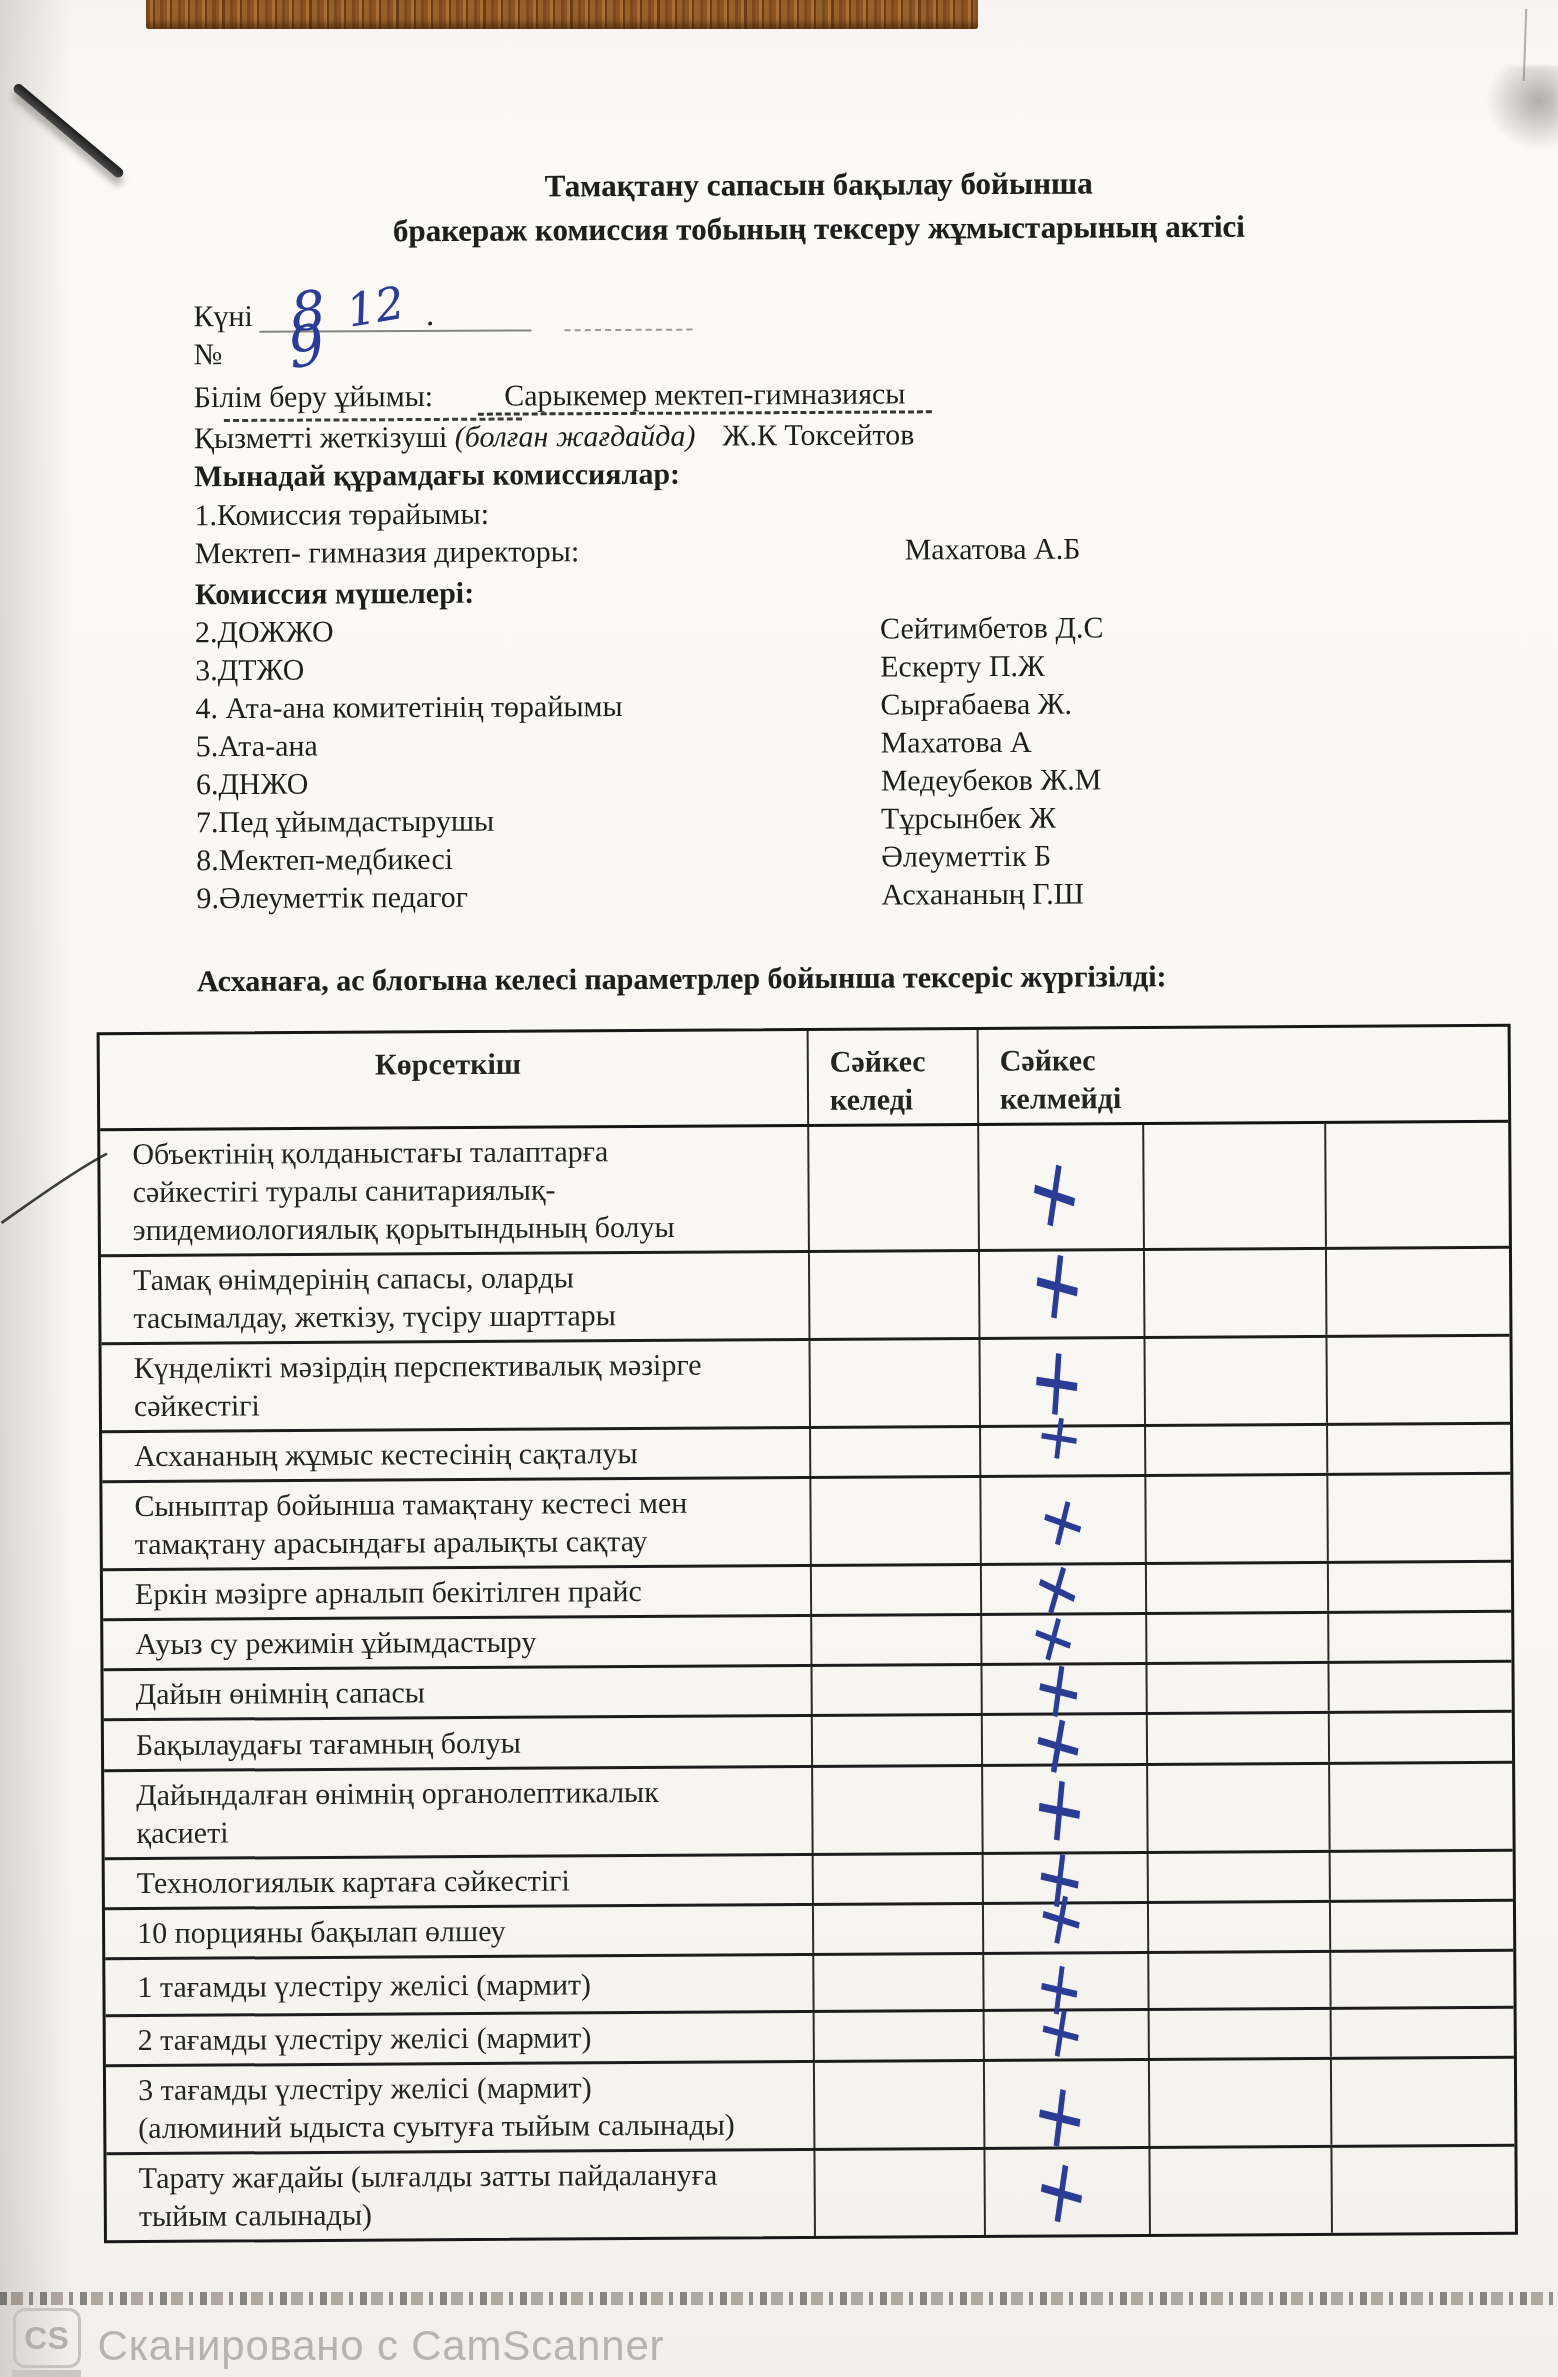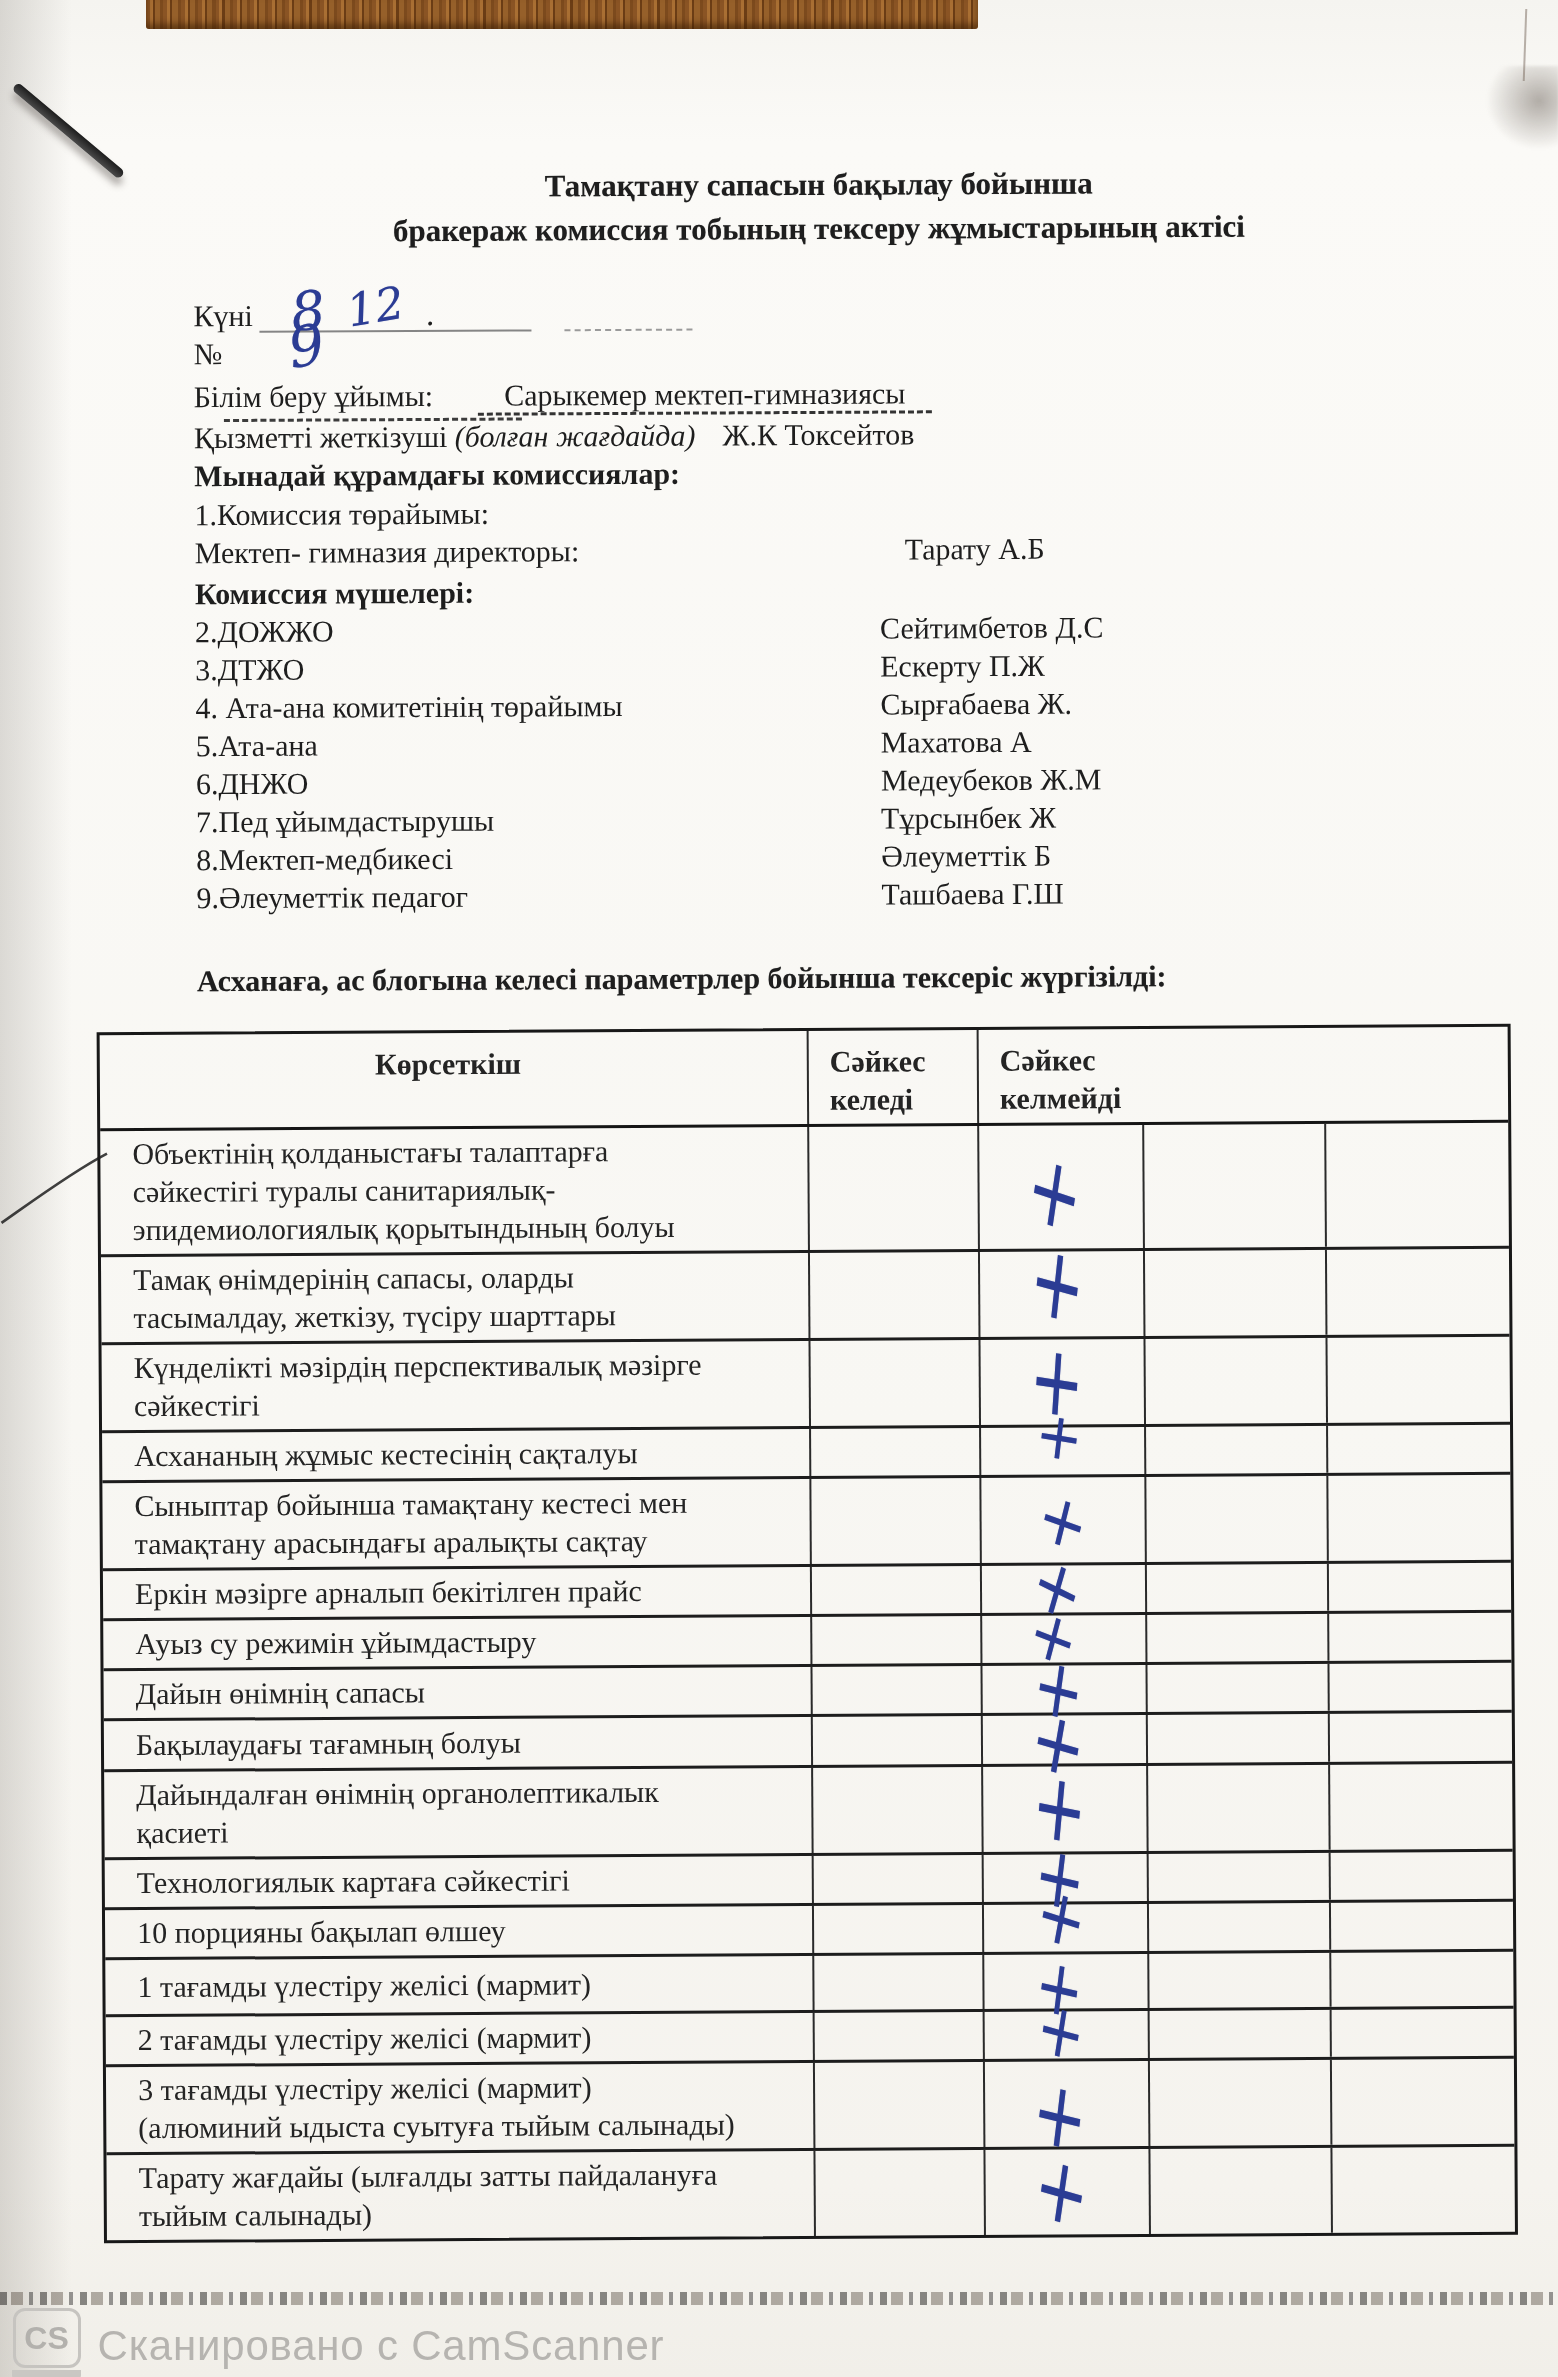--- a/index.html
+++ b/index.html
@@ -130,21 +130,21 @@
       </div>
       <div class="mline l-prov">
         <span>Қызметті жеткізуші</span>
         <span class="prov-note">(болған жағдайда)</span>
         <span class="prov-name">Ж.К Токсейтов</span>
       </div>
       <div class="mline l-head">Мынадай құрамдағы комиссиялар:</div>
       <div class="mline l-chair">1.Комиссия төрайымы:</div>
       <div class="mline l-chair2">
         <span class="chair-role">Мектеп- гимназия директоры:</span>
-        <span>Тарату А.Б</span>
+        <span>Махатова А.Б</span>
       </div>
       <div class="mline l-memhead">Комиссия мүшелері:</div>
 
       <div class="member-row">
         <span class="m-role">2.ДОЖЖО</span>
         <span>Сейтимбетов Д.С</span>
       </div>
       <div class="member-row">
         <span class="m-role">3.ДТЖО</span>
         <span>Ескерту П.Ж</span>
@@ -164,21 +164,21 @@
       <div class="member-row">
         <span class="m-role">7.Пед ұйымдастырушы</span>
         <span>Тұрсынбек Ж</span>
       </div>
       <div class="member-row">
         <span class="m-role">8.Мектеп-медбикесі</span>
         <span>Әлеуметтік Б</span>
       </div>
       <div class="member-row">
         <span class="m-role">9.Әлеуметтік педагог</span>
-        <span>Ташбаева Г.Ш</span>
+        <span>Асхананың Г.Ш</span>
       </div>
     </div>
 
     <div class="intro">Асханаға, ас блогына келесі параметрлер бойынша тексеріс жүргізілді:</div>
 
     <div class="tbl">
       <div class="tr hd">
         <div class="th c0">Көрсеткіш</div>
         <div class="th">Сәйкес
 келеді</div>

